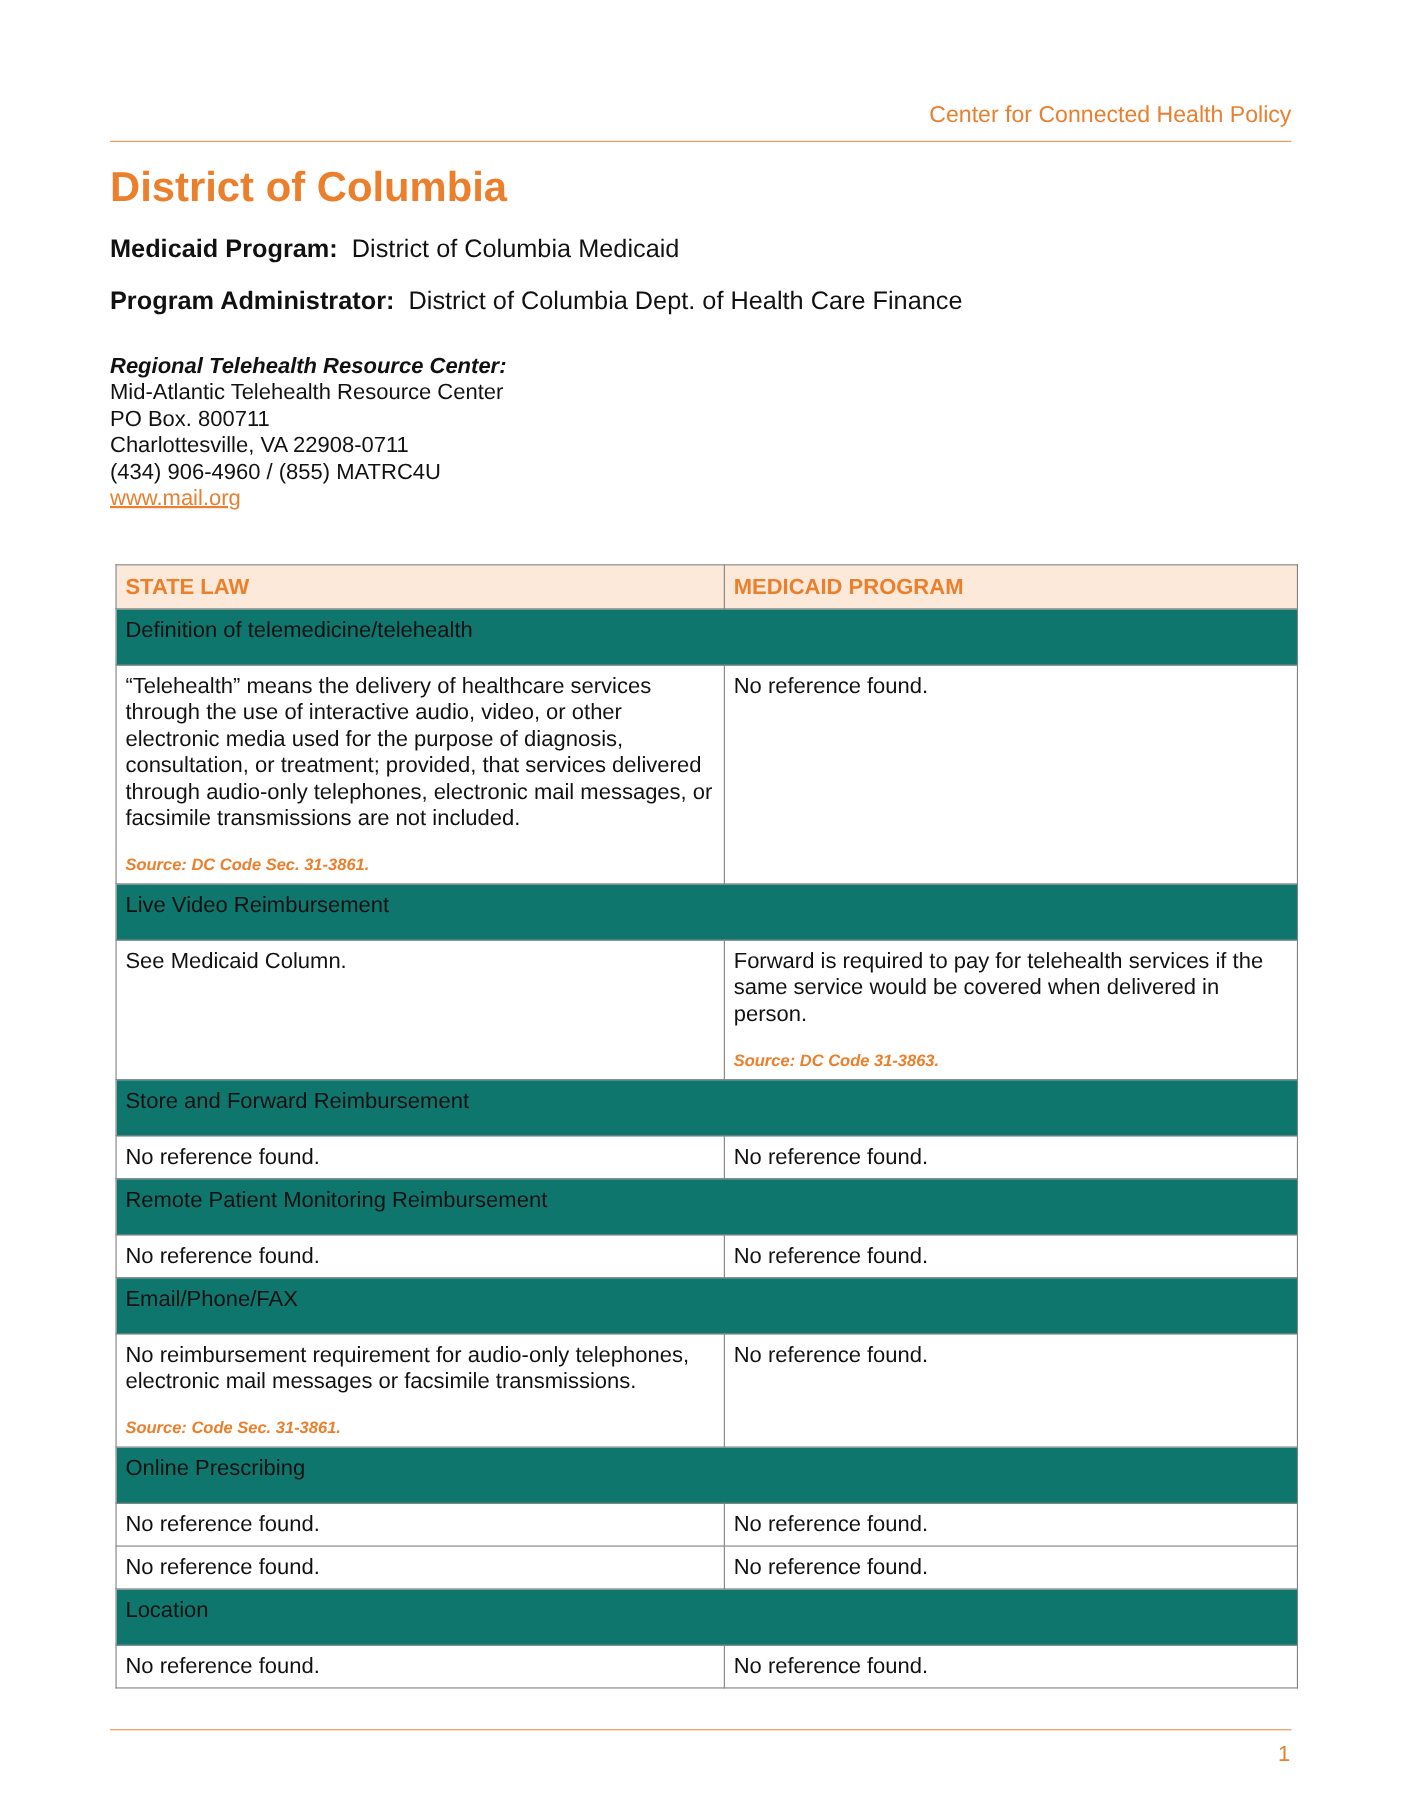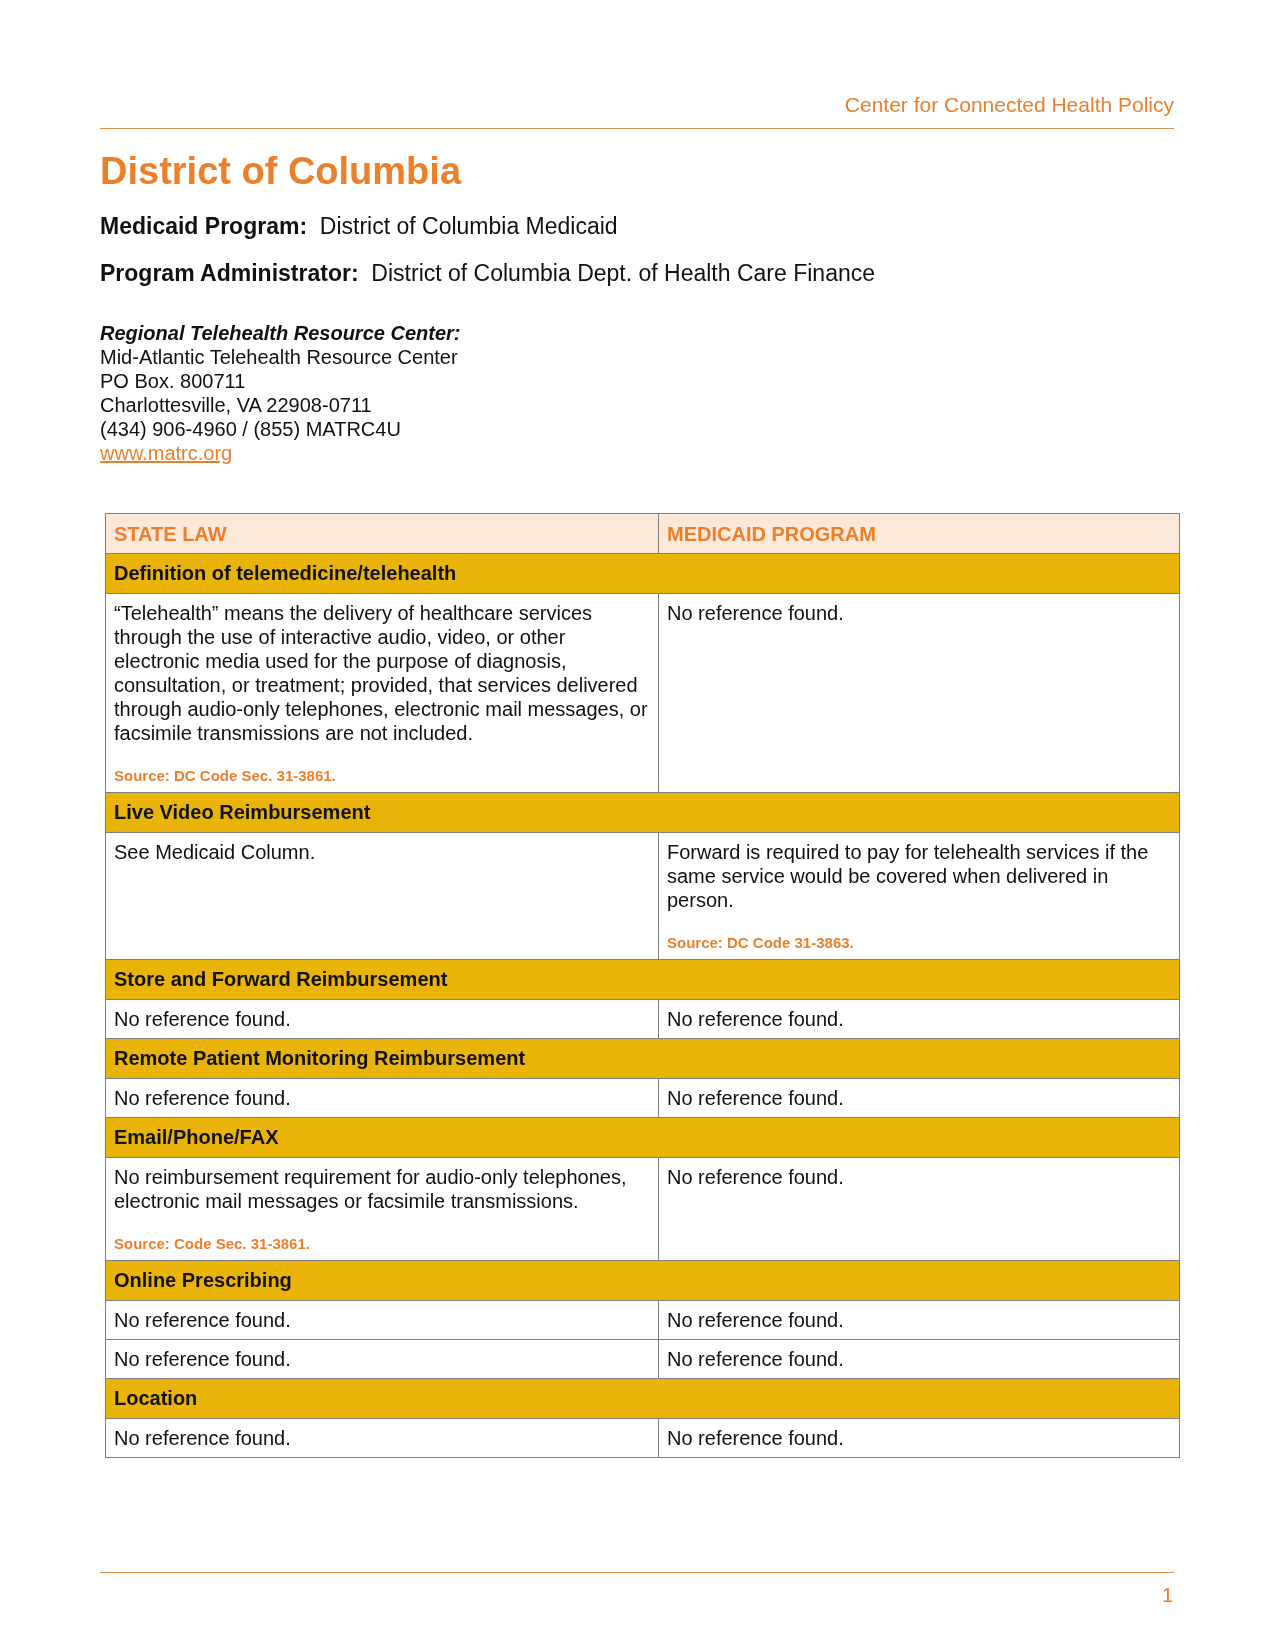--- a/index.html
+++ b/index.html
@@ -37,27 +37,27 @@
     }
     table.policy td, table.policy th {
       border: 1.5px solid #808080; padding: 7px 8px 7px 8px;
       vertical-align: top; text-align: left;
     }
     table.policy th {
       background: #fde9d9; color: #ec7f2c; font-weight: bold;
       height: 24px; padding-top: 8px; padding-bottom: 7px;
     }
     table.policy tr.section td {
-      background: #eab308; font-weight: bold; color: #111111;
-      padding-top: 7px; padding-bottom: 8px;
+      background: #0f766e; font-weight: normal; color: #111111;
+      padding-top: 7px; padding-bottom: 19px;
     }
     table.policy td.col-left { width: 536px; }
     .source {
       display: block; margin-top: 22px; font-size: 15px; line-height: 18px;
-      color: #ec7f2c; font-weight: bold; 
+      color: #ec7f2c; font-weight: bold; font-style: italic;
     }
     .footer-rule {
       position: absolute; left: 100px; width: 1074px; top: 1572px;
       height: 0; border-top: 1.5px solid #e9914a;
     }
     .page-number {
       position: absolute; right: 102px; top: 1584px;
       font-size: 20px; color: #e97f2f;
     }
   </style>
@@ -78,21 +78,21 @@
   <b>Program Administrator:</b>&nbsp;
   <span>District of Columbia Dept. of Health Care Finance</span>
 </div>
 
 <div class="rtrc">
   <span class="rtrc-label">Regional Telehealth Resource Center:</span>
   <span class="line">Mid-Atlantic Telehealth Resource Center</span>
   <span class="line">PO Box. 800711</span>
   <span class="line">Charlottesville, VA 22908-0711</span>
   <span class="line">(434) 906-4960 / (855) MATRC4U</span>
-  <a class="line" href="www.matrc.org">www.matrc.org</a>
+  <a class="line" href="www.matrc.org">www.mail.org</a>
 </div>
 
 <table class="policy">
   <thead>
     <tr>
       <th class="col-left">STATE LAW</th>
       <th>MEDICAID PROGRAM</th>
     </tr>
   </thead>
   <tbody>

